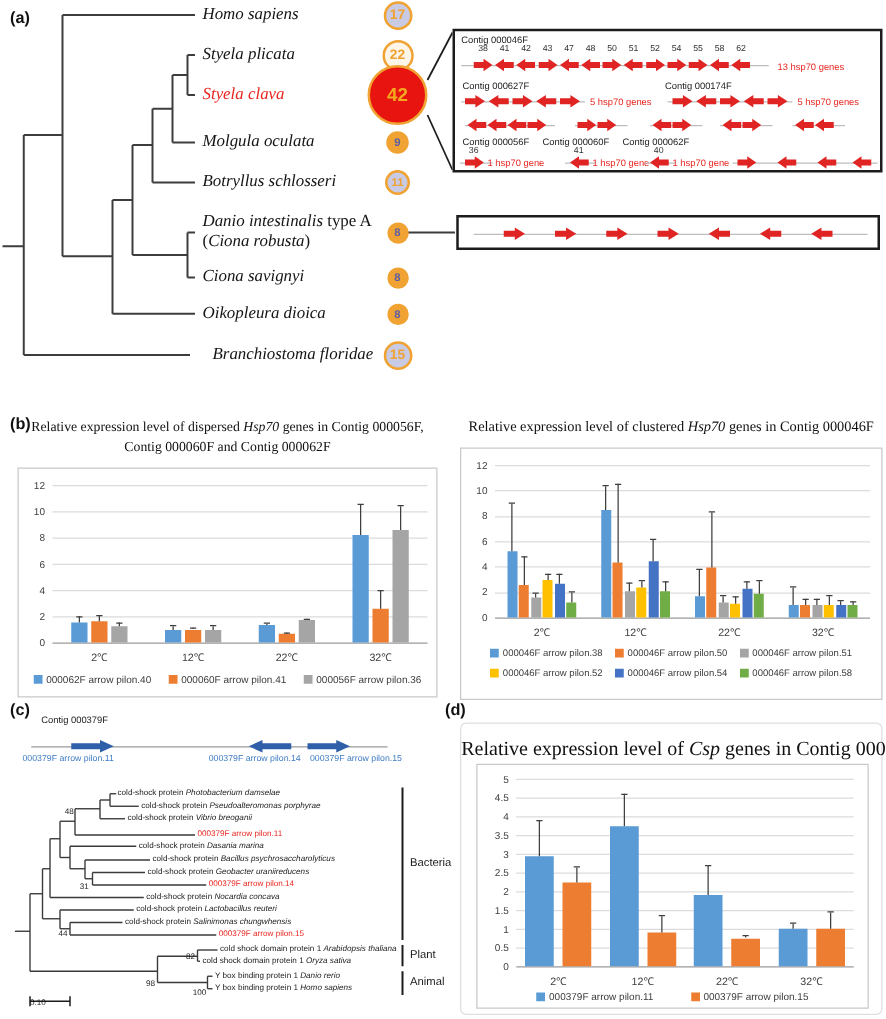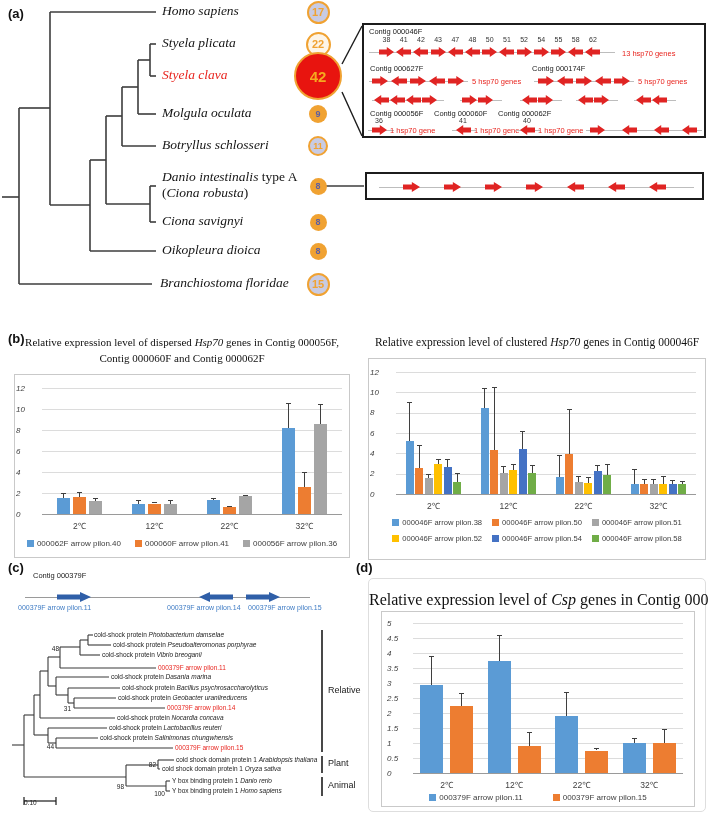--- a/index.html
+++ b/index.html
@@ -17,21 +17,21 @@
   .red-note { position:absolute; font-size:7.5px; white-space:nowrap; }
   .gray-seg { position:absolute; height:1px; background:#bdbdbd; }
   .garrow { position:absolute; line-height:0; }
   .blue-label { position:absolute; font-size:7px; white-space:nowrap; }
   .chart-card { position:absolute; }
   .chart-title { position:absolute; font-family:"Liberation Serif",serif; color:#111; text-align:center; }
   .chart-title i { font-style:italic; }
   .chart-box { position:absolute; border:1px solid #c9c9c9; background:#fff; }
   .gridline { position:absolute; height:1px; background:#dcdcdc; }
   .axisline { position:absolute; height:1px; background:#9a9a9a; }
-  .ytick { position:absolute; font-size:8px; color:#404040; text-align:left; width:20px;font-style:italic; }
+  .ytick { position:absolute; font-size:8px; color:#404040; text-align:right; width:20px; }
   .xtick { position:absolute; font-size:8.5px; color:#404040; text-align:center; }
   .bar { position:absolute; }
   .err-line { position:absolute; width:1px; background:#3f3f3f; }
   .err-cap { position:absolute; height:1px; background:#3f3f3f; }
   .legend-row { position:absolute; display:flex; justify-content:center; align-items:center; }
   .legend-item { display:flex; align-items:center; gap:3px; font-size:8px; color:#3c3c3c; white-space:nowrap; }
   .legend-swatch { width:7px; height:7px; display:inline-block; flex:none; }
   .tree-label { position:absolute; font-size:6.5px; line-height:8px; color:#1b1b1b; white-space:nowrap; }
   .tree-label i { font-style:italic; }
   .group-label { position:absolute; font-size:9px; color:#1b1b1b; white-space:nowrap; }
@@ -98,21 +98,21 @@
       <div class="species" style="left: 162px; top: 169px;">
         <div><i>Danio intestinalis</i><span> type A</span></div>
         <div><span>(</span><i>Ciona robusta</i><span>)</span></div>
       </div>
       <div class="species" style="left: 162px; top: 213px;">
         <div><i>Ciona savignyi</i></div>
       </div>
       <div class="species" style="left: 162px; top: 242px;">
         <div><i>Oikopleura dioica</i></div>
       </div>
-      <div class="species" style="left: 160px; top: 275px;">
+      <div class="species" style="left: 170px; top: 275px;">
         <div><i>Branchiostoma floridae</i></div>
       </div>
     </div>
   <div id="circles-a" class="abs" style="left:0;top:0;">
       <div class="circle" style="left: 306.5px; top: 0.5px; width: 23px; height: 23px; background: rgb(200, 203, 227); border: 2px solid rgb(240, 162, 50); color: rgb(240, 162, 50); font-size: 11px;">
         <div>17</div>
       </div>
       <div class="circle" style="left: 305.5px; top: 31.5px; width: 25px; height: 25px; background: rgb(253, 245, 232); border: 2px solid rgb(240, 162, 50); color: rgb(240, 162, 50); font-size: 11px;">
         <div>22</div>
       </div>
@@ -419,21 +419,21 @@
       <div class="tree-label" style="left: 118px; top: 694px;"><span>cold-shock protein </span><i>Geobacter uraniireducens</i></div>
       <div class="tree-label" style="left: 167px; top: 704px; color: rgb(232, 37, 31);"><span>000379F arrow pilon.14</span></div>
       <div class="tree-label" style="left: 117px; top: 714px;"><span>cold-shock protein </span><i>Nocardia concava</i></div>
       <div class="tree-label" style="left: 109px; top: 724px;"><span>cold-shock protein </span><i>Lactobacillus reuteri</i></div>
       <div class="tree-label" style="left: 100px; top: 734px;"><span>cold-shock protein </span><i>Salinimonas chungwhensis</i></div>
       <div class="tree-label" style="left: 175px; top: 744px; color: rgb(232, 37, 31);"><span>000379F arrow pilon.15</span></div>
       <div class="tree-label" style="left: 176px; top: 756px;"><span>cold shock domain protein 1 </span><i>Arabidopsis thaliana</i></div>
       <div class="tree-label" style="left: 162px; top: 765px;"><span>cold shock domain protein 1 </span><i>Oryza sativa</i></div>
       <div class="tree-label" style="left: 172px; top: 777px;"><span>Y box binding protein 1 </span><i>Danio rerio</i></div>
       <div class="tree-label" style="left: 172px; top: 787px;"><span>Y box binding protein 1 </span><i>Homo sapiens</i></div>
-      <div class="group-label" style="left: 328px; top: 685px;">Relative</div>
+      <div class="group-label" style="left: 328px; top: 685px;">Bacteria</div>
       <div class="group-label" style="left: 328px; top: 758px;">Plant</div>
       <div class="group-label" style="left: 328px; top: 780px;">Animal</div>
     </div>
   <div class="scale-label" style="left:24px;top:799px;">0.10</div>
 
   <div id="chart-0" class="chart-card" style="left:14px;top:334px;width:336px;height:226px;">
     <div class="chart-title" style="left:0;top:0;width:336px;font-size:11px;line-height:16px;padding:0 8px;"><span>Relative expression level of dispersed </span><i>Hsp70</i><span> genes in Contig 000056F, Contig 000060F and Contig 000062F</span></div>
   <div class="chart-box" style="left: 0px; top: 40px; width: 336px; height: 184px;"></div>
       <div class="ytick" style="left: 2px; top: 175.5px;">0</div>
       <div class="gridline" style="left: 28px; top: 159px; width: 300px;"></div>

